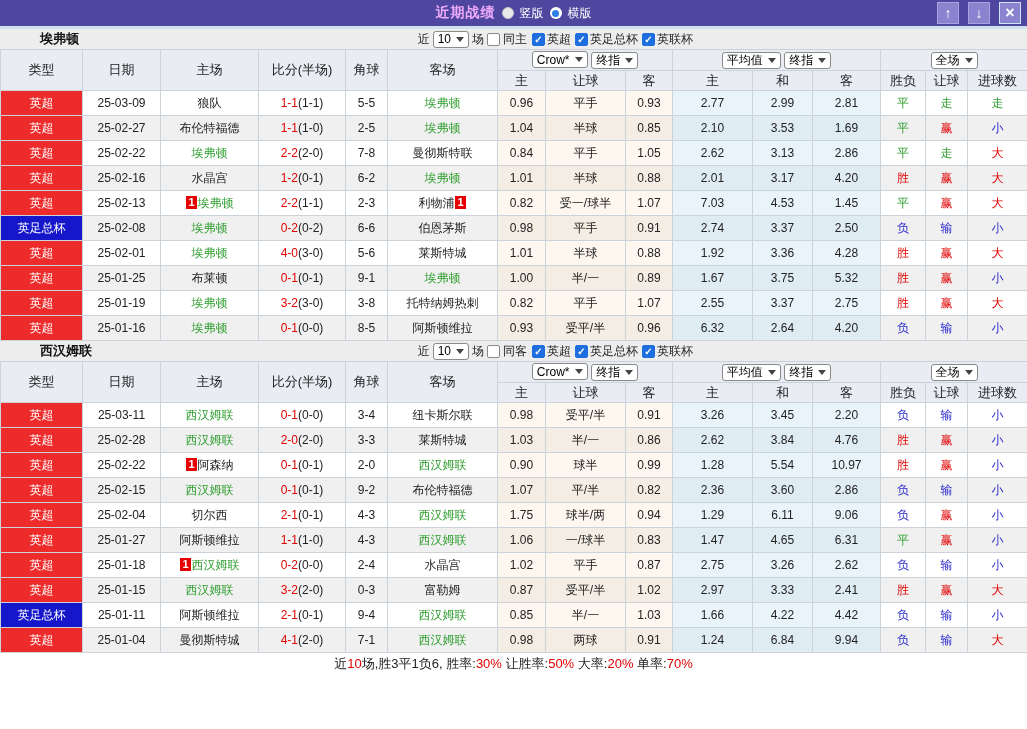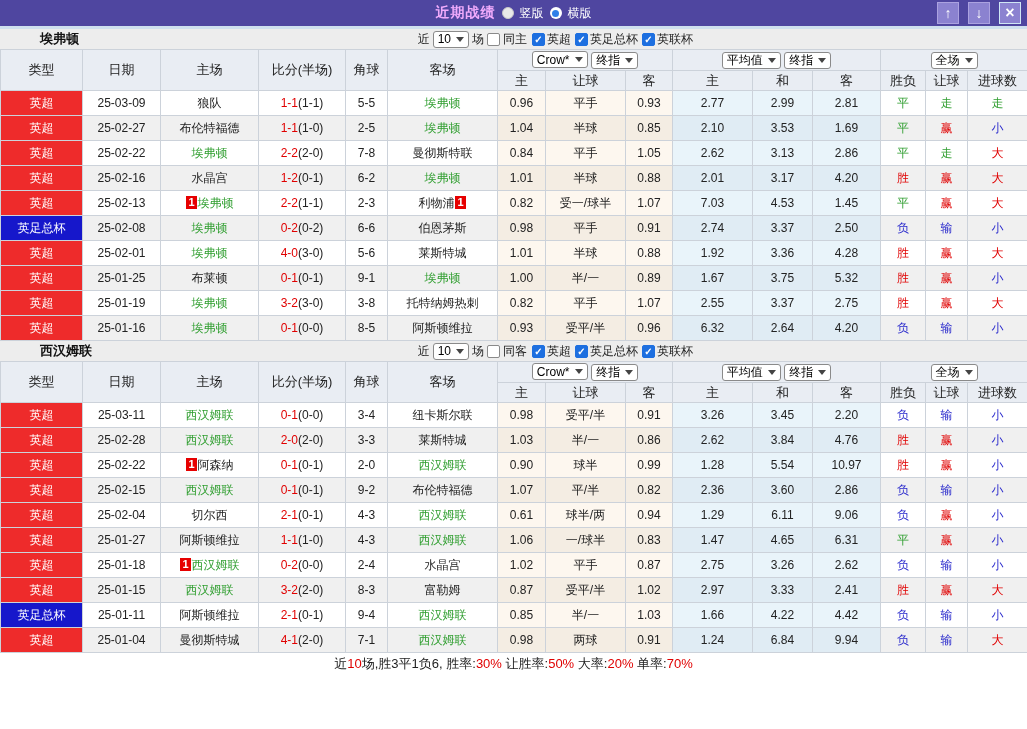--- a/index.html
+++ b/index.html
@@ -517,21 +517,21 @@
             <td class="cbl">输</td>
             <td class="cbl">小</td>
           </tr>
           <tr>
             <td class="lg-red">英超</td>
             <td>25-02-04</td>
             <td><span>切尔西</span></td>
             <td><span class="cr">2-1</span><span>(0-1)</span></td>
             <td>4-3</td>
             <td><span class="cg">西汉姆联</span></td>
-            <td class="hc">0.61</td>
+            <td class="hc">1.75</td>
             <td class="hc">球半/两</td>
             <td class="hc">0.94</td>
             <td class="avg">1.29</td>
             <td class="avg">6.11</td>
             <td class="avg">9.06</td>
             <td class="cbl">负</td>
             <td class="cr">赢</td>
             <td class="cbl">小</td>
           </tr>
           <tr>
@@ -566,21 +566,21 @@
             <td class="avg">2.62</td>
             <td class="cbl">负</td>
             <td class="cbl">输</td>
             <td class="cbl">小</td>
           </tr>
           <tr>
             <td class="lg-red">英超</td>
             <td>25-01-15</td>
             <td><span class="cg">西汉姆联</span></td>
             <td><span class="cr">3-2</span><span>(2-0)</span></td>
-            <td>8-3</td>
+            <td>0-3</td>
             <td><span>富勒姆</span></td>
             <td class="hc">0.87</td>
             <td class="hc">受平/半</td>
             <td class="hc">1.02</td>
             <td class="avg">2.97</td>
             <td class="avg">3.33</td>
             <td class="avg">2.41</td>
             <td class="cr">胜</td>
             <td class="cr">赢</td>
             <td class="cr">大</td>

